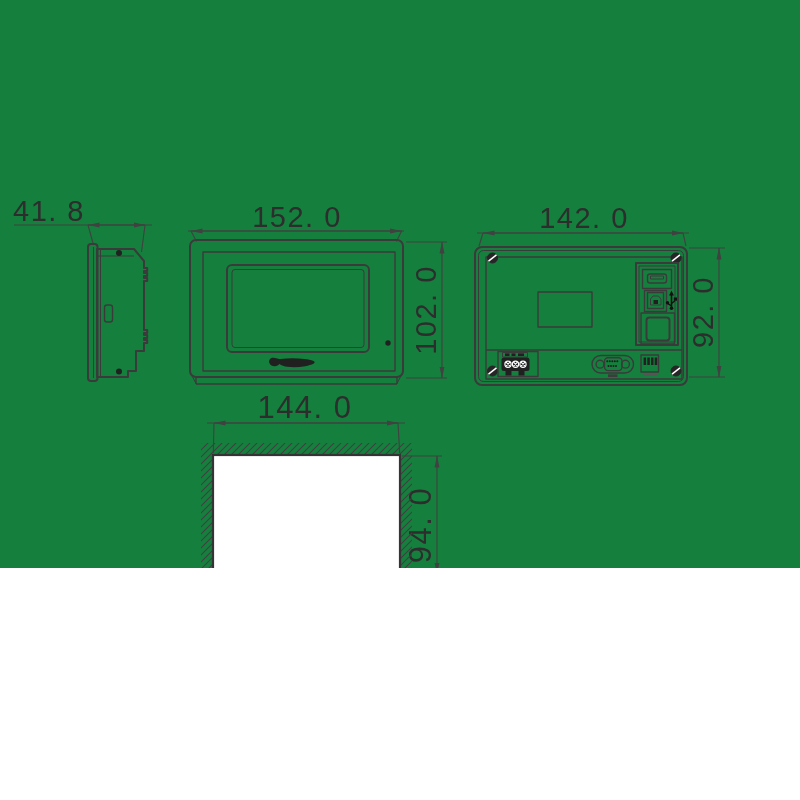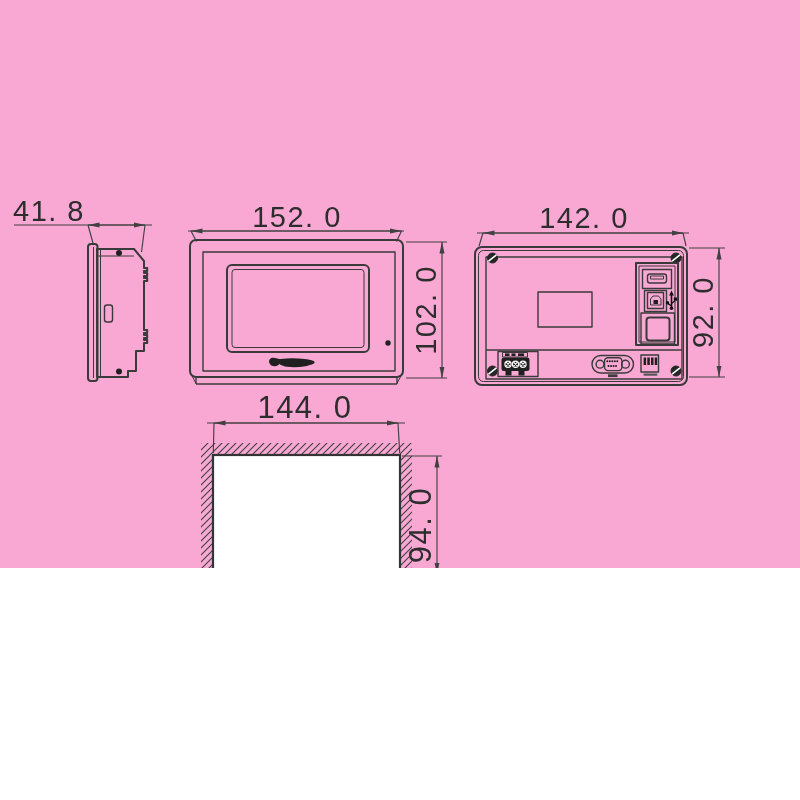--- a/index.html
+++ b/index.html
@@ -1,16 +1,16 @@
 <!DOCTYPE html>
 <html><head>
 <meta charset="utf-8">
 <style>
   html,body{margin:0;padding:0;background:#ffffff;}
-  #stage{position:relative;width:800px;height:568px;background:#f9a8d4;overflow:hidden;
+  #stage{position:relative;width:800px;height:568px;background:#15803d;overflow:hidden;
          font-family:"Liberation Sans",sans-serif;}
   svg{position:absolute;left:0;top:0;}
   .ol{fill:none;stroke:#3a3a3a;stroke-width:2;stroke-linejoin:round;}
   .ml{fill:none;stroke:#3a3a3a;stroke-width:1.4;stroke-linejoin:round;}
   .tl{fill:none;stroke:#3a3a3a;stroke-width:1;stroke-linejoin:round;}
   .dim{fill:none;stroke:#414141;stroke-width:1.15;}
   .dimtxt{font-family:"Liberation Sans",sans-serif;font-size:29px;fill:#2d2d2d;letter-spacing:1.5px;}
   .dimtxtL{font-family:"Liberation Sans",sans-serif;font-size:31px;fill:#2d2d2d;letter-spacing:1.5px;}
   .dark{fill:#202020;stroke:none;}
 </style>

